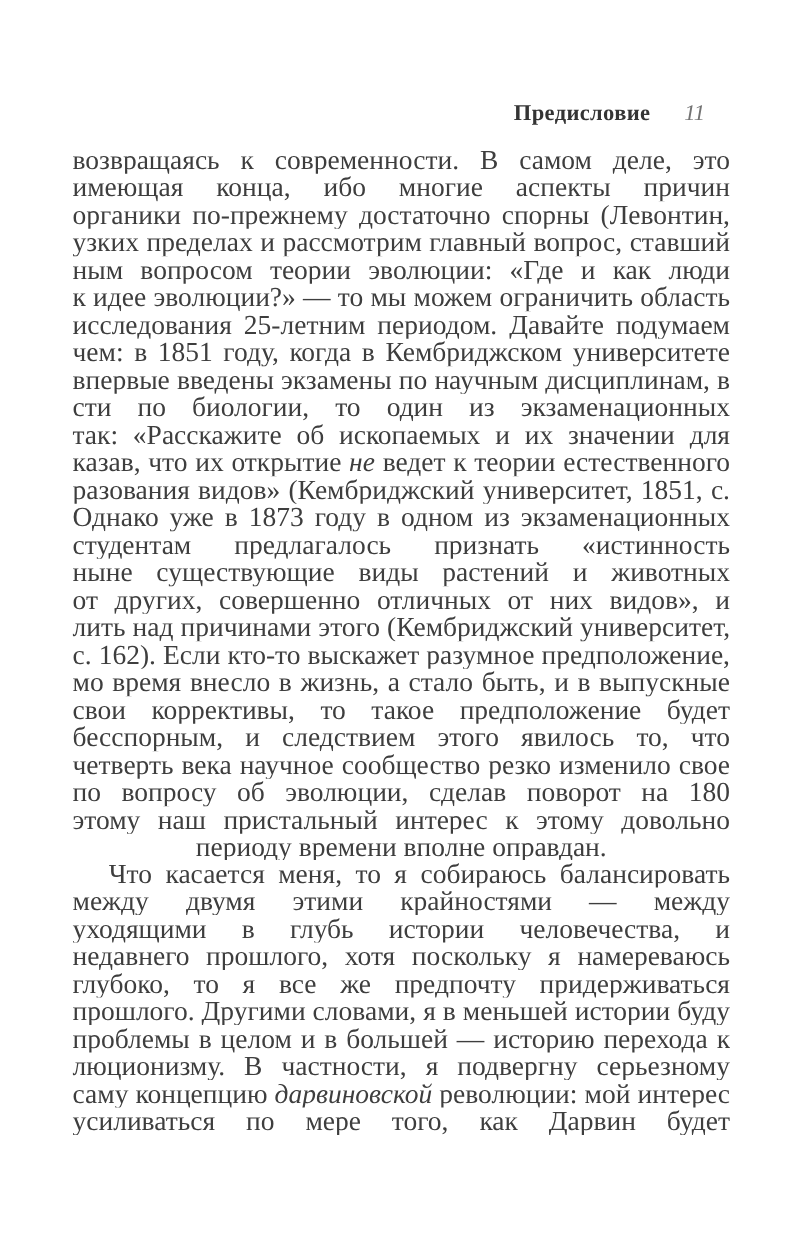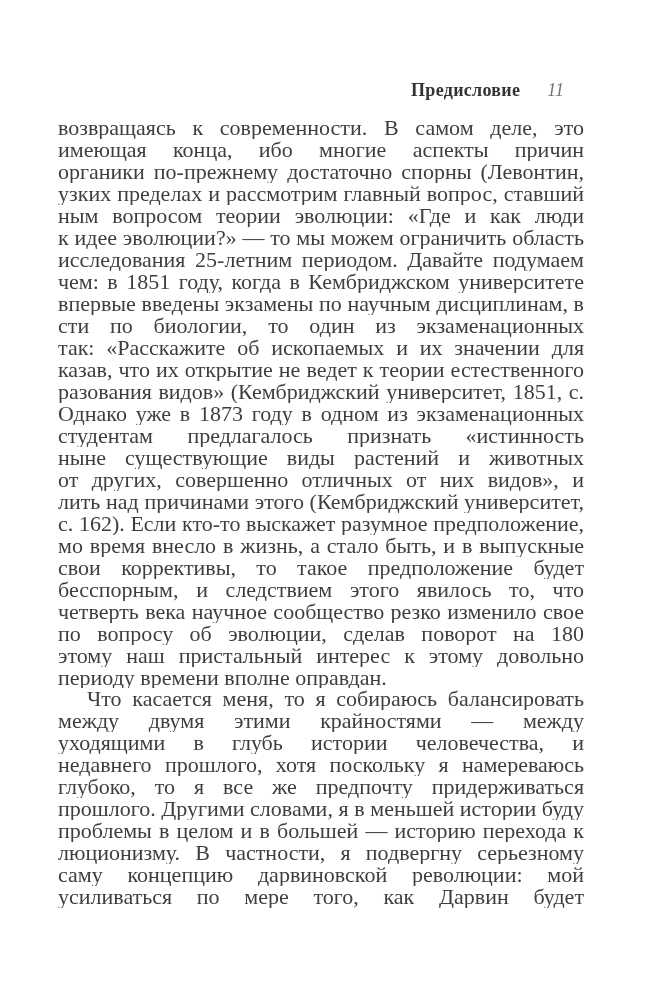--- a/index.html
+++ b/index.html
@@ -42,30 +42,30 @@
     left: 58px;
     top: 117px;
     width: 526px;
     font-size: 22px;
     line-height: 21.15px;
   }
   .paragraph { margin: 0; }
   .line {
     max-height: 22px;
     overflow: hidden;
-    text-align: left;
+    text-align: center;
   }
   .line.j {
     text-align: justify;
     text-align-last: justify;
   }
   .line.ind {
     text-indent: 29px;
   }
-  .it { }
+  .it { font-style: italic; }
 </style>
 </head>
 <body>
 
 <div class="page">
   <div class="running-head">
     <span class="running-title">Предисловие</span>
     <span class="page-number">11</span>
   </div>
 

